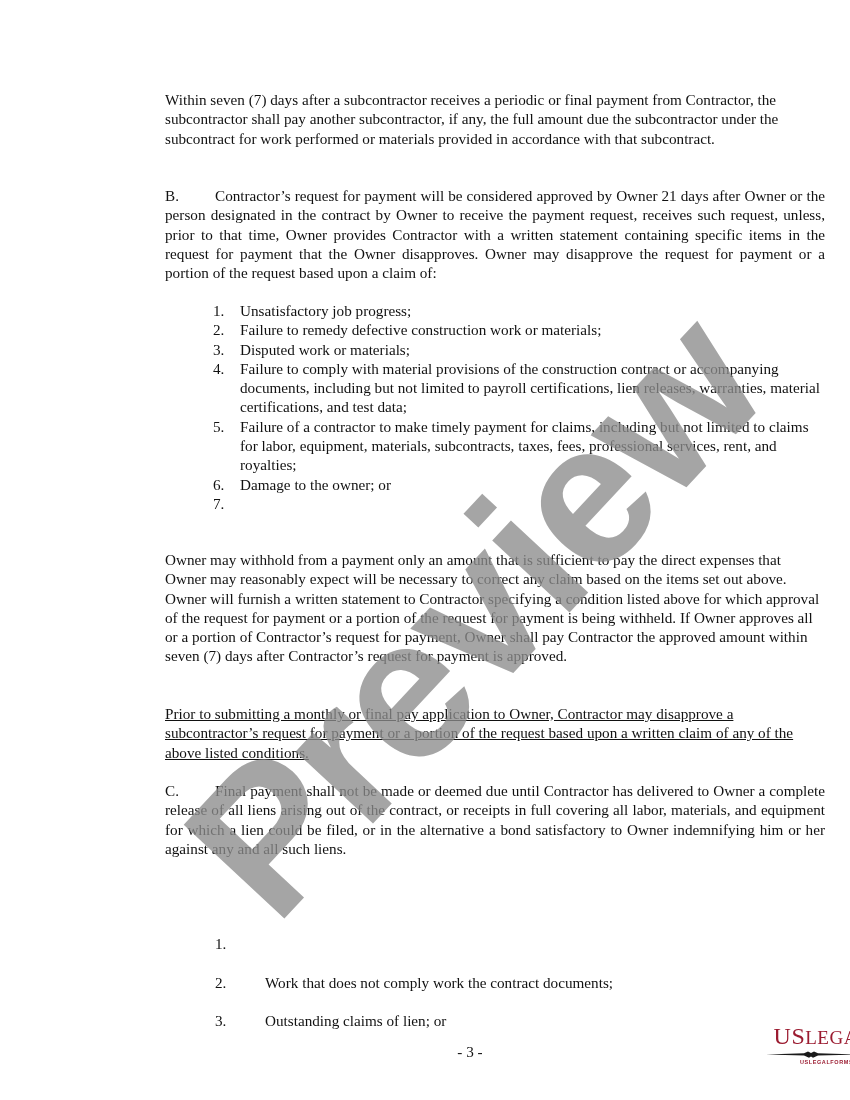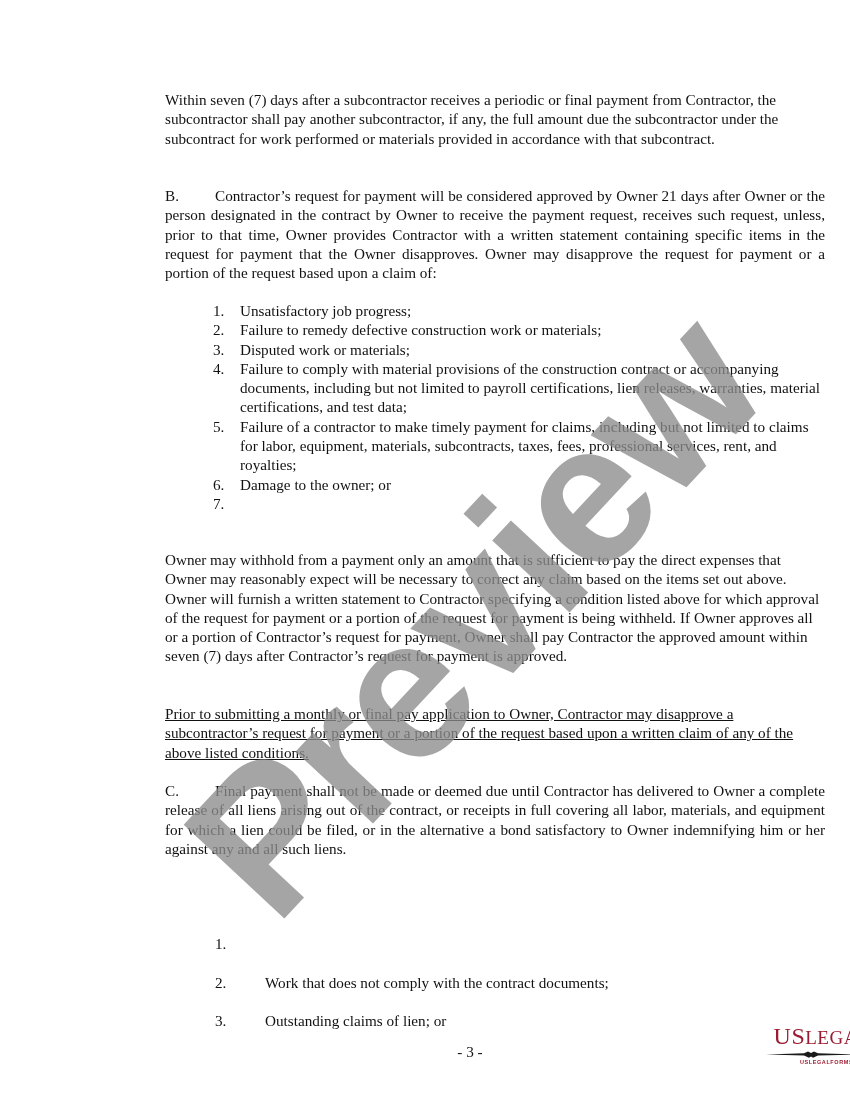--- a/index.html
+++ b/index.html
@@ -60,21 +60,21 @@
 
   <p class="block" style="top:550px;">Owner may withhold from a payment only an amount that is sufficient to pay the direct expenses that Owner may reasonably expect will be necessary to correct any claim based on the items set out above. Owner will furnish a written statement to Contractor specifying a condition listed above for which approval of the request for payment or a portion of the request for payment is being withheld. If Owner approves all or a portion of Contractor’s request for payment, Owner shall pay Contractor the approved amount within seven (7) days after Contractor’s request for payment is approved.</p>
 
   <p class="block" style="top:704px;text-decoration:underline;">Prior to submitting a monthly or final pay application to Owner, Contractor may disapprove a subcontractor’s request for payment or a portion of the request based upon a written claim of any of the above listed conditions.</p>
 
   <p class="block justify" style="top:781px;"><span class="sec-label">C.</span><span>Final payment shall not be made or deemed due until Contractor has delivered to Owner a complete release of all liens arising out of the contract, or receipts in full covering all labor, materials, and equipment for which a lien could be filed, or in the alternative a bond satisfactory to Owner indemnifying him or her against any and all such liens.</span></p>
 
 
   <ul class="list-d" style="top:934px;">
     <li><span class="num">1.</span></li>
-    <li style="margin-top:19.5px;"><span class="num">2.</span><span>Work that does not comply with the contract documents;</span></li>
+    <li style="margin-top:19.5px;"><span class="num">2.</span><span>Work that does not comply work the contract documents;</span></li>
     <li style="margin-top:19.5px;"><span class="num">3.</span><span>Outstanding claims of lien; or</span></li>
   </ul>
 
   <div class="page-num">- 3 -</div>
 
   <div class="watermark">Preview</div>
 
   <div class="logo">
     <span class="logo-tm">™</span>
     <div class="logo-word"><span>US</span><span class="small">LEGAL</span></div>

